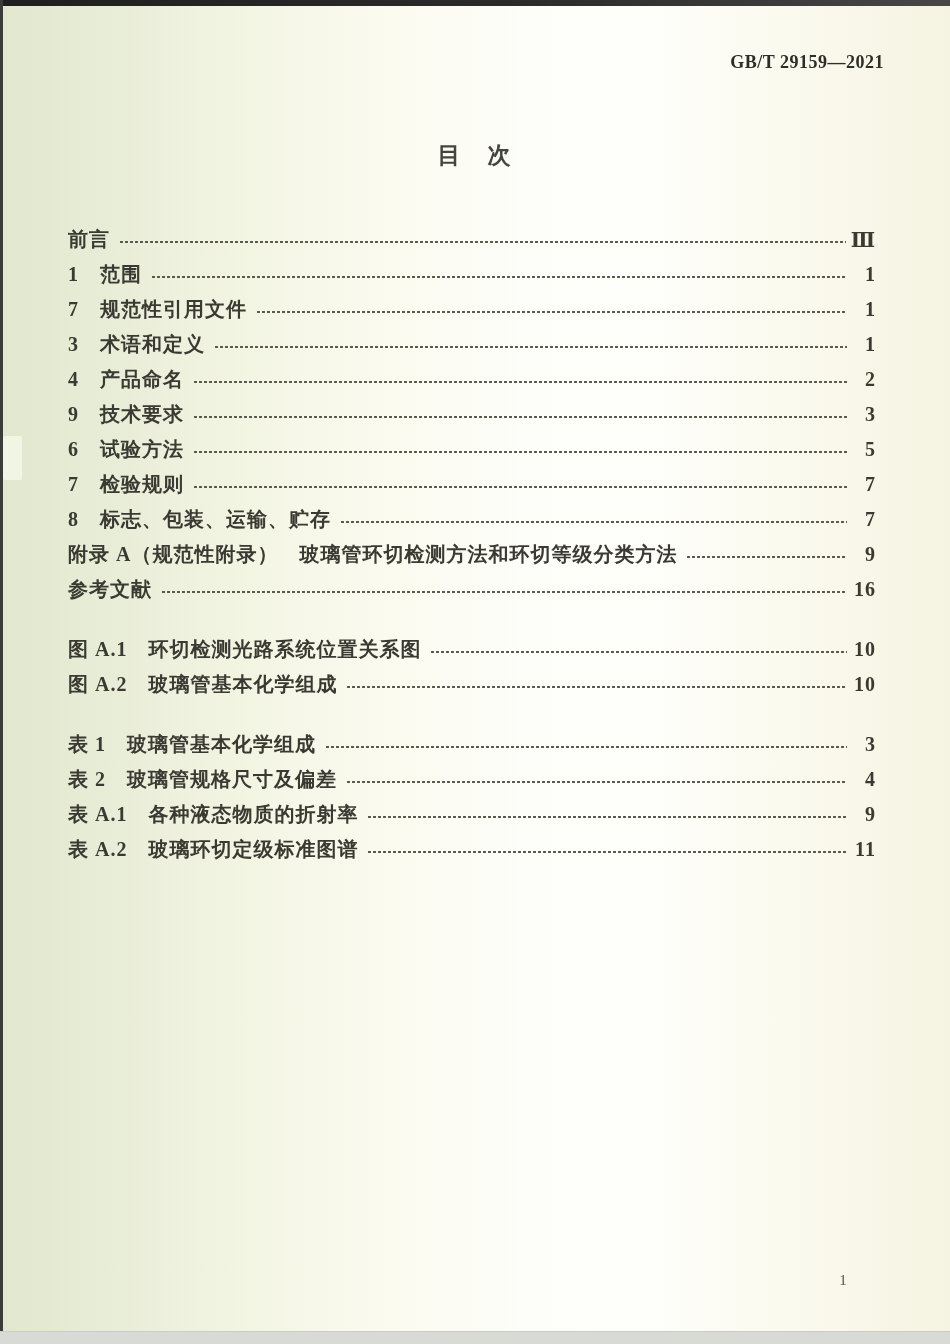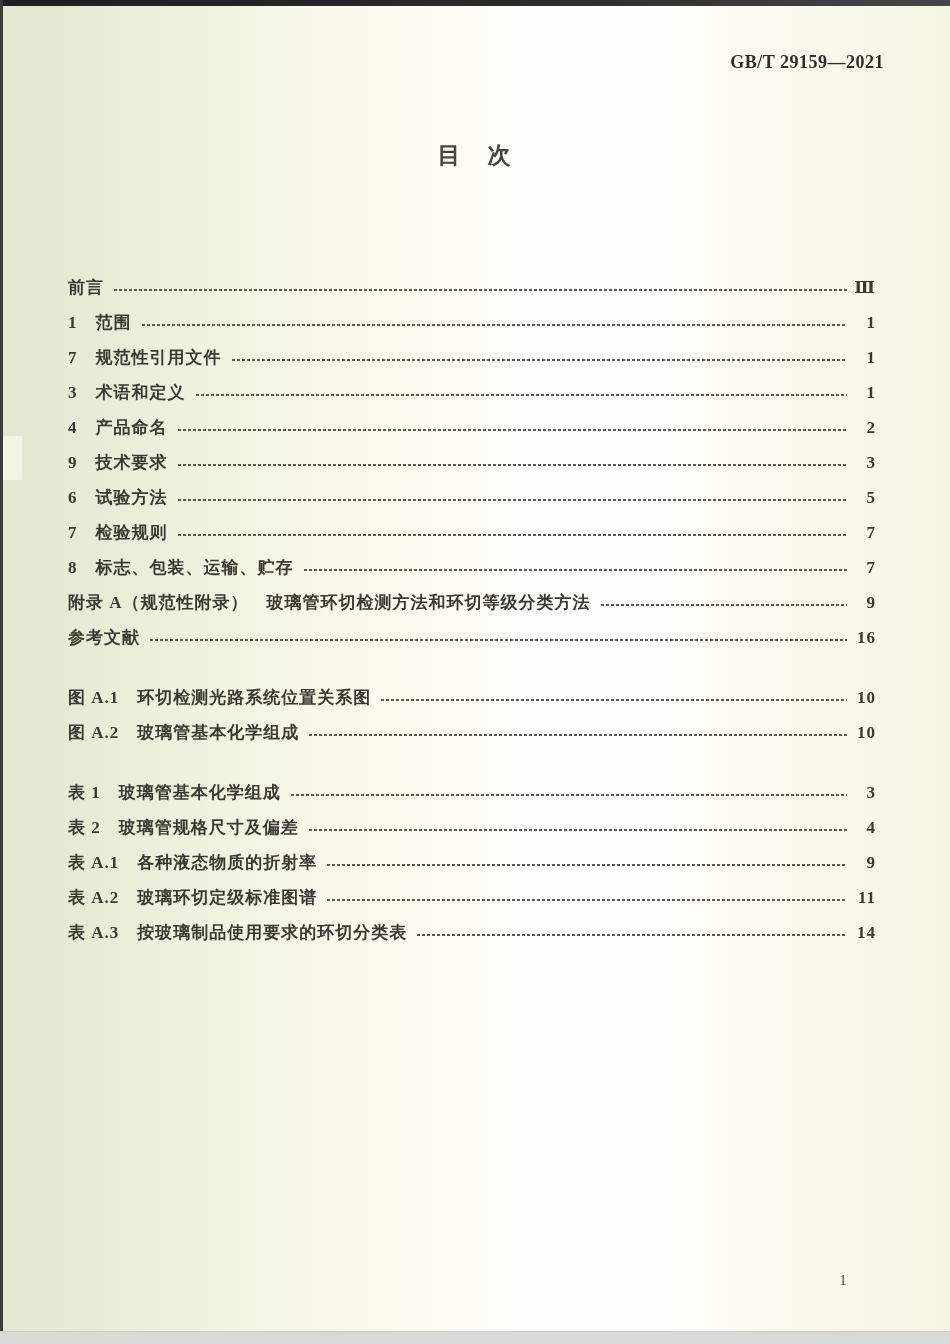--- a/index.html
+++ b/index.html
@@ -40,21 +40,21 @@
     letter-spacing: 0.5px;
   }
   .doc-title {
     position: absolute; top: 140px; left: 0; width: 100%;
     margin: 0; text-align: center;
     font-size: 23px; font-weight: bold; color: #45453e;
     letter-spacing: 2px;
   }
   .toc {
     position: absolute; top: 222px; left: 68px; width: 808px;
-    font-size: 17px; font-weight: bold; color: #3a3a32; margin-top: 48px;
+    font-size: 20px; font-weight: bold; color: #3a3a32;
   }
   .toc-section { margin: 0; }
   .toc-section.gapped { margin-top: 25px; }
   .toc-row {
     display: flex; align-items: center; height: 35px;
   }
   .toc-label {
     white-space: pre; letter-spacing: 1px; flex: 0 1 auto;
   }
   .dot-leader {
@@ -174,25 +174,20 @@
       <div class="toc-row">
         <span class="toc-label">表 A.1　各种液态物质的折射率</span>
         <span class="dot-leader"></span>
         <span class="toc-page">9</span>
       </div>
       <div class="toc-row">
         <span class="toc-label">表 A.2　玻璃环切定级标准图谱</span>
         <span class="dot-leader"></span>
         <span class="toc-page">11</span>
       </div>
-      <div class="toc-row">
-        <span class="toc-label">表 A.3　按玻璃制品使用要求的环切分类表</span>
-        <span class="dot-leader"></span>
-        <span class="toc-page">14</span>
-      </div>
     </div>
 
   </div>
 
   <div class="folio">1</div>
 
   <div class="bottom-edge"></div>
 </div>
 
 </body></html>

